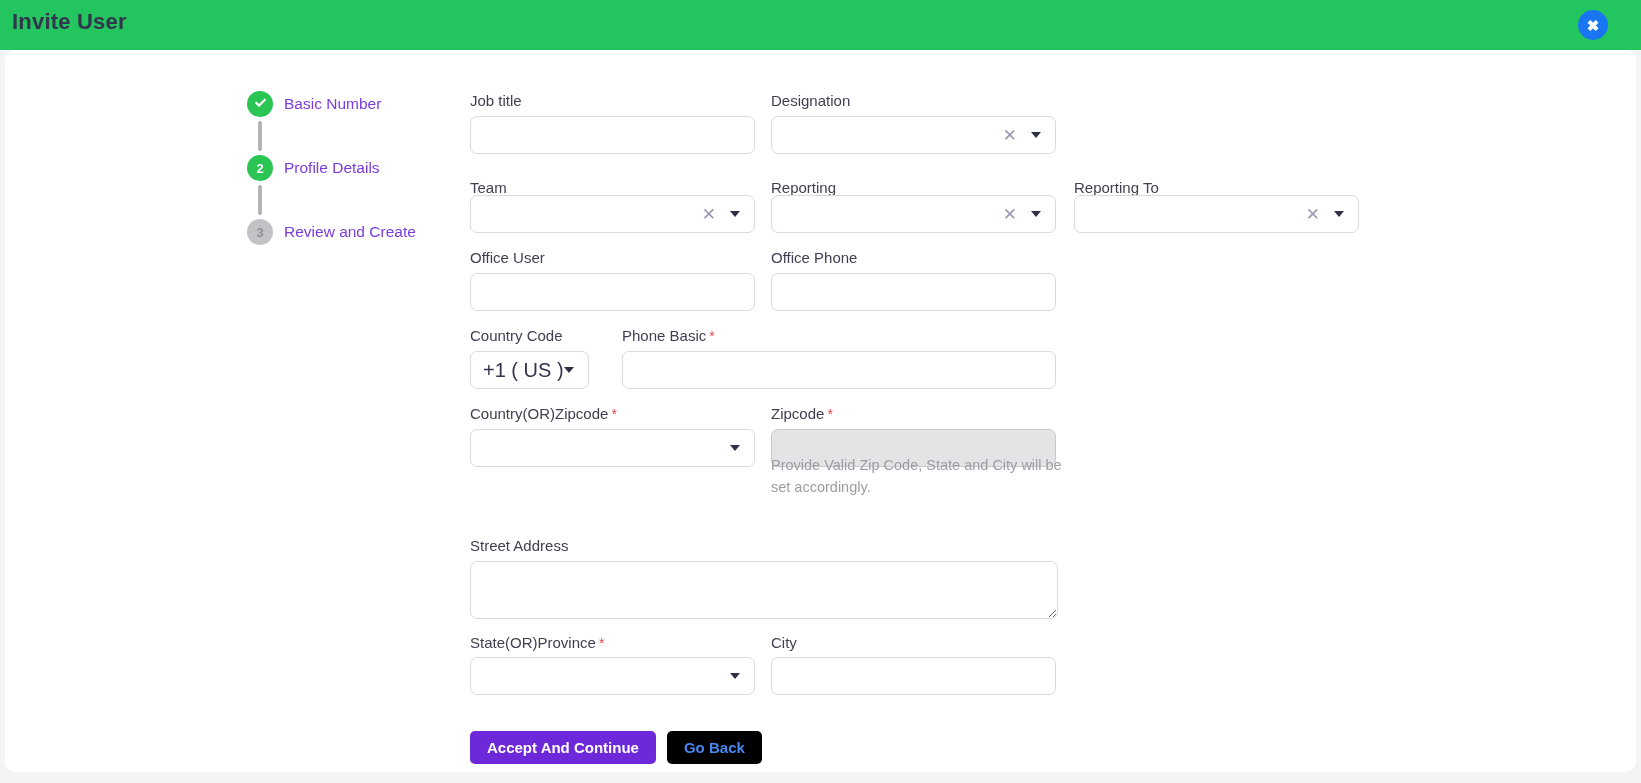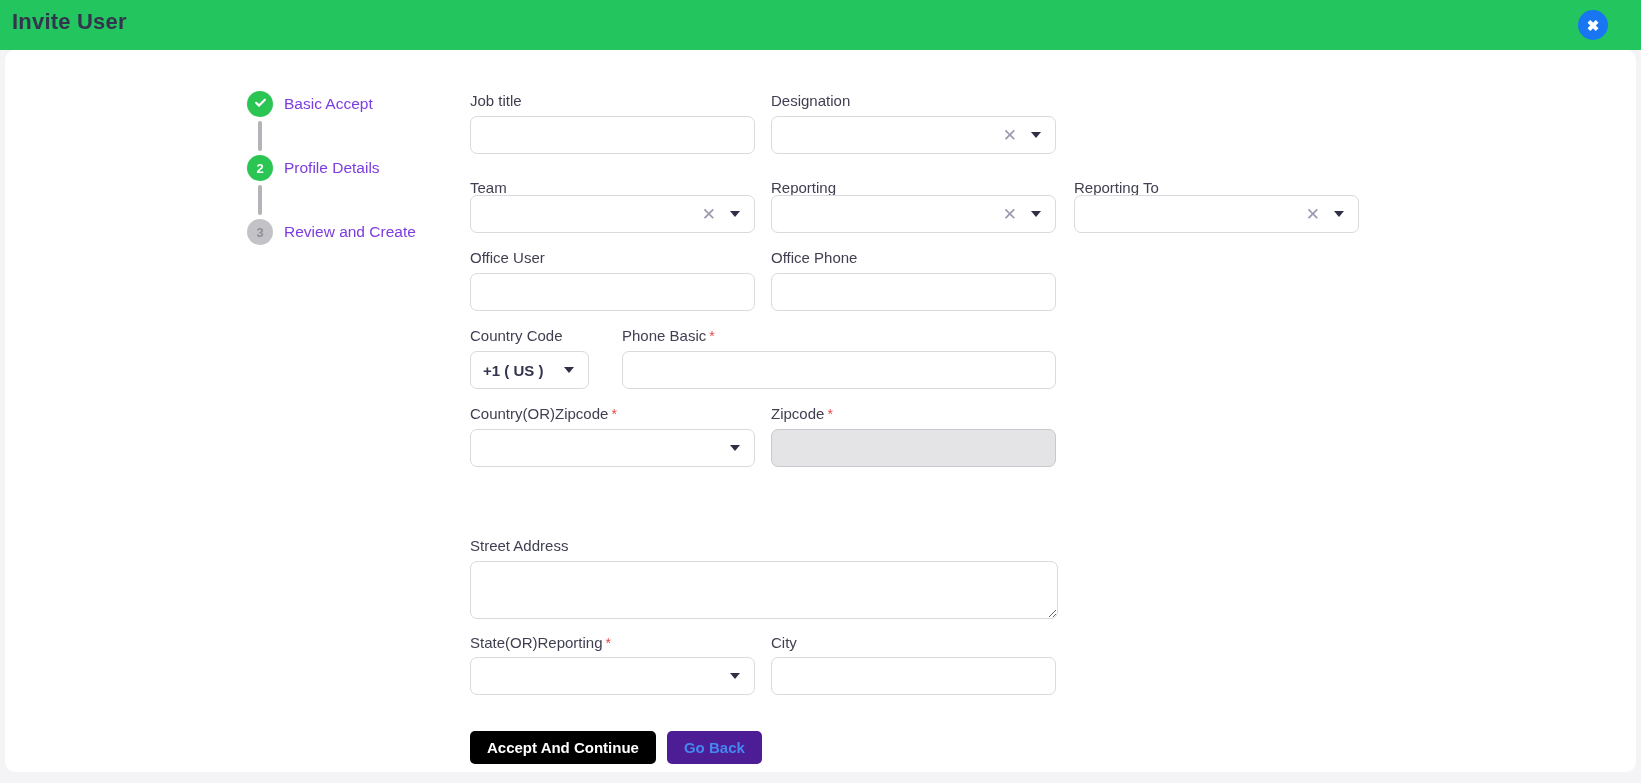--- a/index.html
+++ b/index.html
@@ -65,43 +65,43 @@
     border-top:6.5px solid #2f2f46;
   }
   .disabled-input { background:#e4e4e6; border-color:#c9c9cd; }
   .helper-text {
     position:absolute; width:300px; font-size:14.5px; line-height:1.55;
     color:#9c9ca4;
   }
   .txt-area {
     width:588px; height:58px; padding:8px 12px; resize:both; display:block;
   }
-  .sel-value { color:#33344d; font-size:15px;font-weight:bold; }
+  .sel-value { color:#33344d; font-size:20px; }
   
   .c1 { left:465px; } .c2 { left:766px; } .c3 { left:1069px; }
   .r1l { top:42px; } .r1f { top:66px; }
   .r2l { top:129px; } .r2f { top:145px; }
   .r3l { top:199px; } .r3f { top:223px; }
   .r4l { top:277px; } .r4f { top:301px; }
   .r5l { top:355px; } .r5f { top:379px; }
   .helper-pos { top:404px; left:766px; }
   .r6l { top:487px;text-align:center; } .r6f { top:511px; }
   .r7l { top:584px; } .r7f { top:607px; }
   .cc-sel { width:119px; }
   .phone-label { left:617px; }
   .phone-input { left:617px; width:434px; }
   
   .btn-row { position:absolute; left:465px; top:681px; display:flex; gap:11px; }
   .btn {
     height:33px; border:none; border-radius:5px; cursor:pointer;
     font-family:inherit; font-size:15px; font-weight:bold;
     display:flex; align-items:center; padding:0 17px;
   }
-  .btn-primary { background:#000000; color:#ffffff; }
-  .btn-secondary { background:#4c1d95; color:#4687f0; }
+  .btn-primary { background:#6d28d9; color:#ffffff; }
+  .btn-secondary { background:#000000; color:#4687f0; }
 </style>
 </head>
 <body>
 
 <div class="topbar">
   <div class="page-title">Invite User</div>
   <button class="close-btn">
     <span>✖</span>
   </button>
 </div>
@@ -110,21 +110,21 @@
 
   <div class="stepper">
     <div class="step">
       <span class="step-circle done">
         <span>
           <svg viewBox="0 0 24 24" width="15" height="15">
               <path d="M5 12.5l4.5 4.5L19 7.5" stroke="#ffffff" stroke-width="3.4" fill="none" stroke-linecap="round" stroke-linejoin="round"></path>
             </svg>
         </span>
       </span>
-      <span class="step-label">Basic Accept</span>
+      <span class="step-label">Basic Number</span>
     </div>
     <div class="step-connector"></div>
     <div class="step">
       <span class="step-circle active">2</span>
       <span class="step-label">Profile Details</span>
     </div>
     <div class="step-connector"></div>
     <div class="step">
       <span class="step-circle pending">3</span>
       <span class="step-label">Review and Create</span>
@@ -180,26 +180,27 @@
   </div>
   <div class="sel c1 r5f">
     <span class="sel-value"></span>
     <span class="caret"></span>
   </div>
 
   <div class="fld-label c2 r5l">
     <span>Zipcode</span><span class="req">*</span>
   </div>
   <input class="txt-input disabled-input c2 r5f" type="text" disabled="" style="">
+  <div class="helper-text helper-pos">Provide Valid Zip Code, State and City will be set accordingly.</div>
 
   <div class="fld-label c1 r6l">Street Address</div>
   <textarea class="txt-area c1 r6f" style=""></textarea>
 
   <div class="fld-label c1 r7l">
-    <span>State(OR)Reporting</span><span class="req">*</span>
+    <span>State(OR)Province</span><span class="req">*</span>
   </div>
   <div class="sel c1 r7f">
     <span class="sel-value"></span>
     <span class="caret"></span>
   </div>
 
   <div class="fld-label c2 r7l">City</div>
   <input class="txt-input c2 r7f" type="text" style="">
 
   <div class="btn-row">

